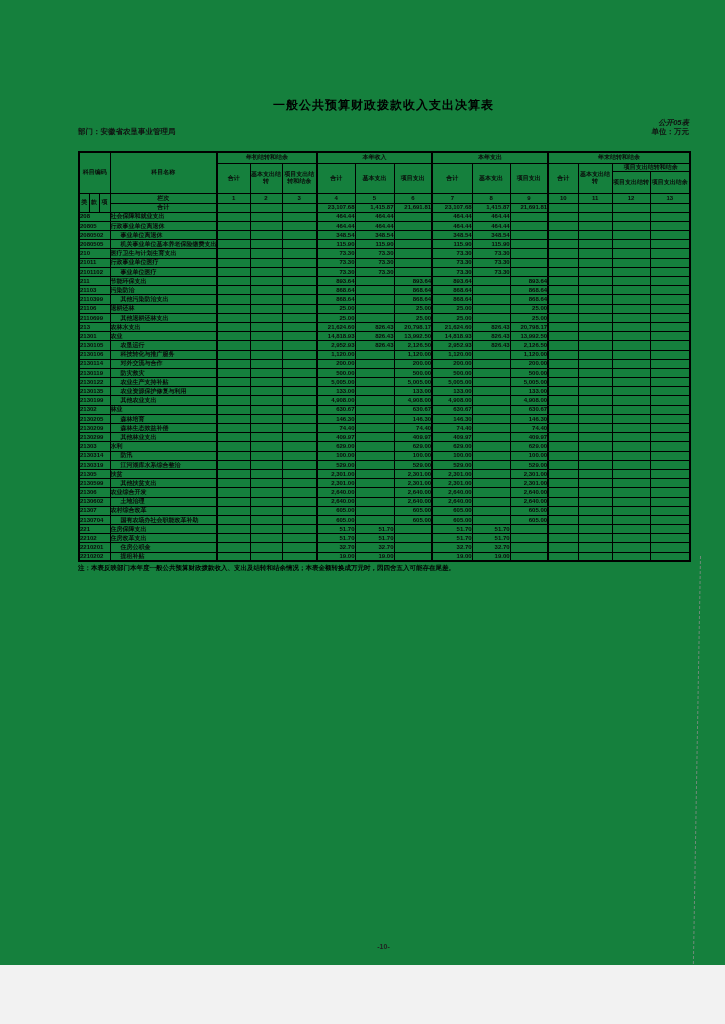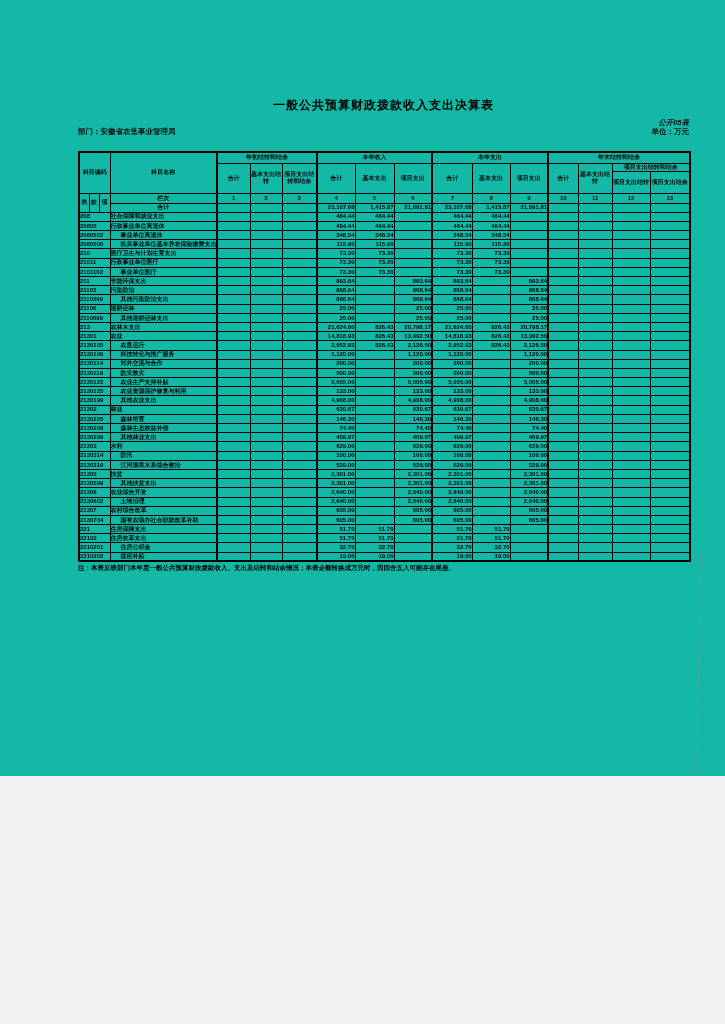--- a/index.html
+++ b/index.html
@@ -1,21 +1,21 @@
 <!DOCTYPE html>
 <html><head>
 <meta charset="utf-8">
 <style>
   html,body{margin:0;padding:0;}
   body{
     width:725px;height:1024px;background:#f2f2f2;
     font-family:"Liberation Sans","DejaVu Sans",sans-serif;
   }
   .page{
-    position:relative;width:725px;height:776px;background:#14b8a6;
+    position:relative;width:725px;height:965px;background:#15803d;
     color:#111;overflow:hidden;
   }
   .doc{position:absolute;left:78px;top:97px;width:611px;}
   .title{
     text-align:center;font-size:12px;font-weight:bold;letter-spacing:1px;
     margin:0 0 4px 0;color:#000;
   }
   .code-line{text-align:right;font-size:7.5px;font-weight:bold;line-height:1.2;font-style:italic;}
   .dept-line{
     display:flex;justify-content:space-between;align-items:flex-end;

